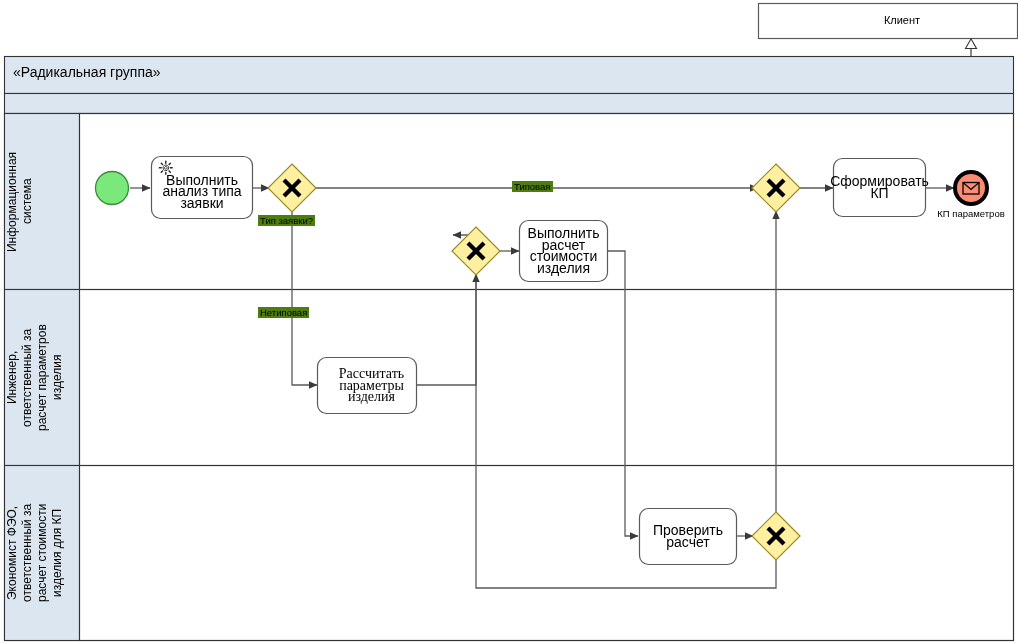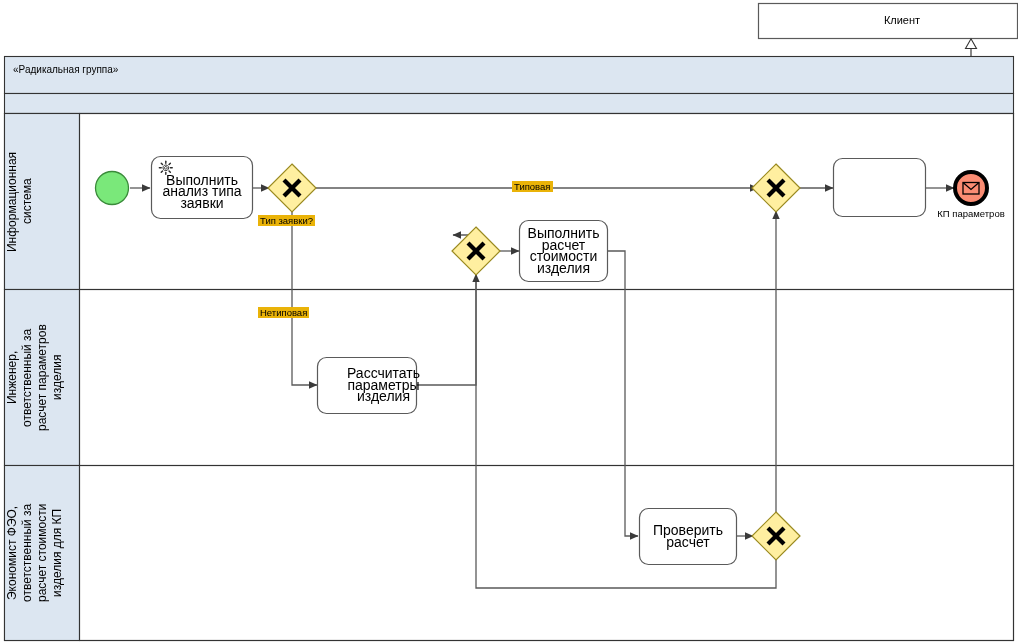--- a/index.html
+++ b/index.html
@@ -1,26 +1,26 @@
 <!DOCTYPE html>
 <html><head>
 <meta charset="utf-8">
 <title>BPMN</title>
 <style>
   html,body{margin:0;padding:0;background:#ffffff;}
   body{width:1018px;height:644px;overflow:hidden;font-family:"Liberation Sans","DejaVu Sans",sans-serif;}
   #canvas{position:relative;width:1018px;height:644px;}
   svg#diagram{position:absolute;left:0;top:0;width:1018px;height:644px;}
-  .poolTitle{position:absolute;font-size:10px;color:#000;text-align:right;}
+  .poolTitle{position:absolute;font-size:14px;color:#000;text-align:right;}
   .clientTitle{position:absolute;font-size:11px;color:#000;text-align:center;width:288px;}
   .laneLabel{position:absolute;font-size:12px;color:#000;text-align:center;line-height:15px;
              writing-mode:vertical-rl;transform:rotate(180deg);white-space:pre-line;}
   .taskText{position:absolute;font-size:14px;color:#000;line-height:11.5px;text-align:center;white-space:pre-line;
             display:flex;align-items:center;justify-content:center;}
-  .flowLbl{position:absolute;font-size:9.5px;color:#000;background:#eab308;padding:0 2px;white-space:nowrap;}
+  .flowLbl{position:absolute;font-size:9.5px;color:#000;background:#4d7c0f;padding:0 2px;white-space:nowrap;}
   .evtLbl{position:absolute;font-size:9.5px;color:#000;text-align:center;line-height:11px;white-space:pre-line;}
 </style>
 </head>
 <body>
 
 <div id="canvas">
 
   <svg id="diagram" viewBox="0 0 1018 644">
     <defs>
       <marker id="ah" markerWidth="9" markerHeight="9" refX="8" refY="4.5" orient="auto" markerUnits="userSpaceOnUse">
@@ -159,29 +159,31 @@
 расчет параметров
 изделия</div>
   <div class="laneLabel" style="left:5px;top:466px;width:74px;height:174px;">Экономист ФЭО,
 ответственный за
 расчет стоимости
 изделия для КП</div>
 
   <div class="taskText" style="left:156px;top:158px;width:92px;height:58px;padding-top:5px;">Выполнить
 анализ типа
 заявки</div>
-  <div class="taskText" style="left:331px;top:358px;width:105px;height:55px;">Рассчитать
+  <div class="taskText" style="left:319px;top:358px;width:105px;height:55px;font-family:Liberation Serif, serif;">Рассчитать
 параметры
 изделия</div>
   <div class="taskText" style="left:521px;top:221px;width:85px;height:60px;">Выполнить
 расчет
 стоимости
 изделия</div>
   <div class="taskText" style="left:641px;top:509px;width:94px;height:55px;">Проверить
 расчет</div>
+  <div class="taskText" style="left:835px;top:159px;width:89px;height:57px;">Сформировать
+КП</div>
 
   <div class="evtLbl" style="left:931px;top:208px;width:80px;">КП параметров</div>
 
   <div class="flowLbl" style="left:258px;top:215px;">Тип заявки?</div>
 
   <div class="flowLbl" style="left:512px;top:181px;">Типовая</div>
   <div class="flowLbl" style="left:258px;top:307px;">Нетиповая</div>
 
 </div>
 

